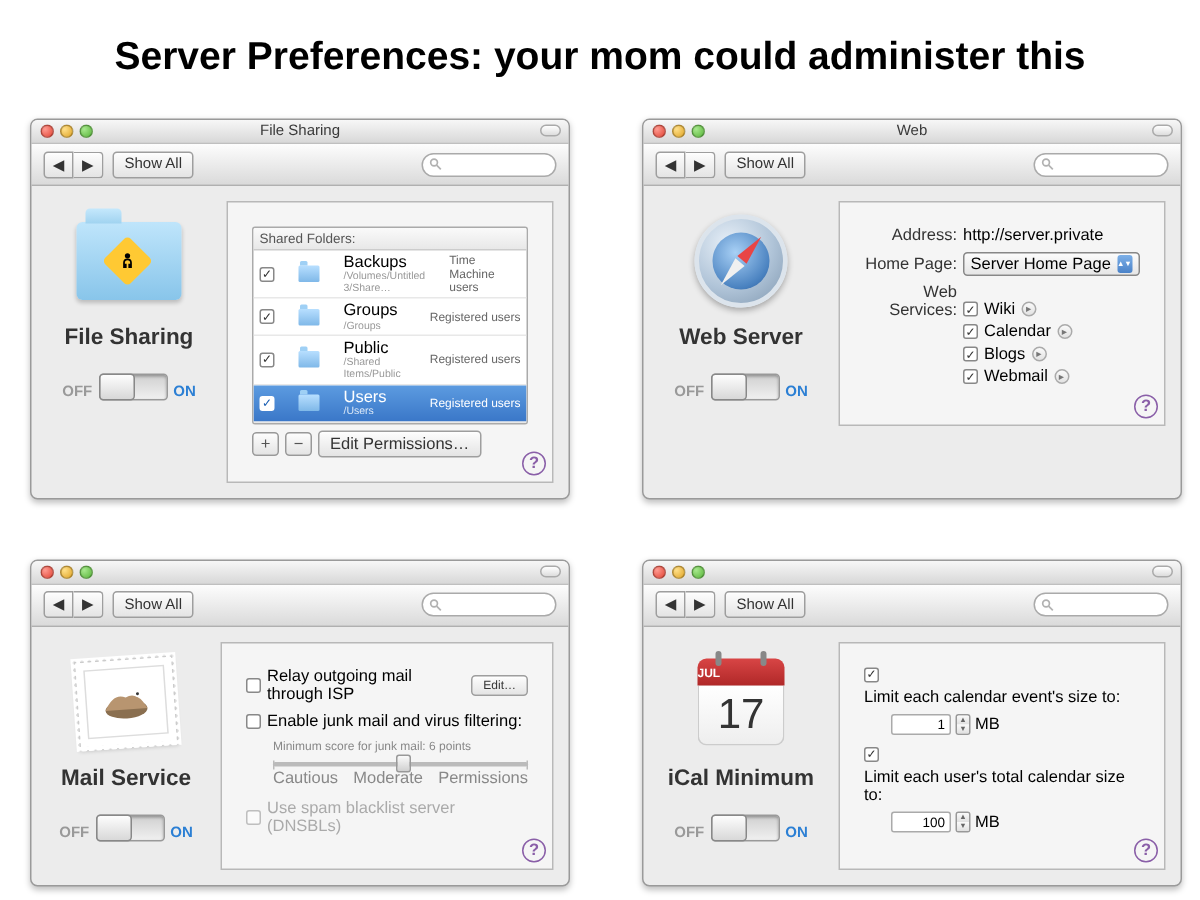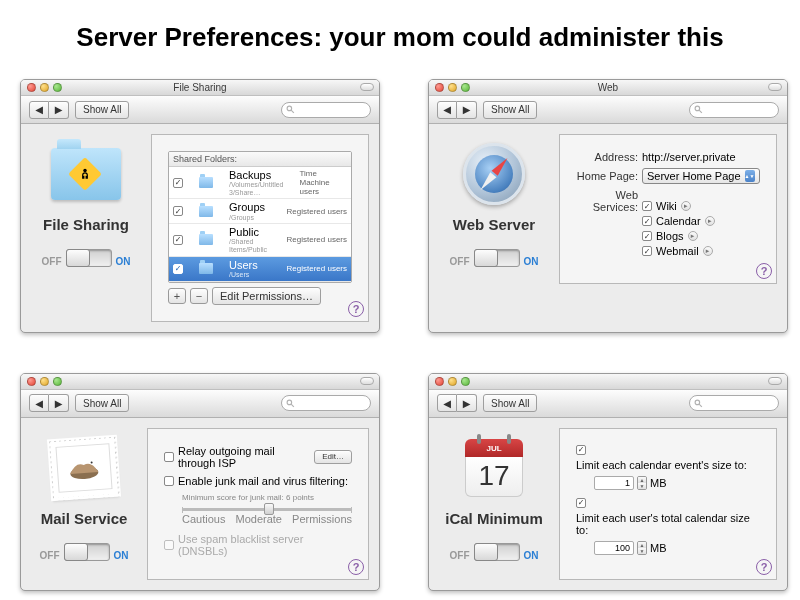--- a/index.html
+++ b/index.html
@@ -97,21 +97,21 @@
 .needle::before{content:"";position:absolute;top:0;left:-3px;border-left:4px solid transparent;border-right:4px solid transparent;border-bottom:20px solid #e84545;}
 .needle::after{content:"";position:absolute;bottom:0;left:-3px;border-left:4px solid transparent;border-right:4px solid transparent;border-top:20px solid #f0f0f0;}
 .stamp{width:66px;height:58px;background:#fff;border:1px solid #ccc;position:relative;transform:rotate(-4deg);box-shadow:0 2px 3px rgba(0,0,0,.2);}
 .stamp::before{content:"";position:absolute;inset:-3px;background:radial-gradient(circle,transparent 1px,#fff 1px);background-size:5px 5px;z-index:-1;}
 .stamp-inner{position:absolute;inset:5px;border:1px solid #ddd;display:flex;align-items:center;justify-content:center;}
 .cal-icon{width:58px;height:58px;position:relative;}
 .cal-top{height:18px;background:linear-gradient(#d84545,#b02828);border-radius:6px 6px 0 0;position:relative;}
 .cal-top::before,.cal-top::after{content:"";position:absolute;top:-5px;width:4px;height:10px;background:#888;border-radius:2px;}
 .cal-top::before{left:12px;}
 .cal-top::after{right:12px;}
-.cal-month{color:#fff;font-size:8px;text-align:center;padding-top:5px;font-weight:700;}
+.cal-month{color:#fff;font-size:8px;text-align:left;padding-top:5px;font-weight:700;}
 .cal-body{height:40px;background:linear-gradient(#fff,#eee);border-radius:0 0 6px 6px;display:flex;align-items:center;justify-content:center;font-size:28px;font-weight:400;color:#333;border:1px solid #ccc;border-top:0;}
 </style>
 </head>
 <body>
 
 <div class="title">Server Preferences: your mom could administer this</div>
 
 <div class="grid">
 
 <div class="window">

